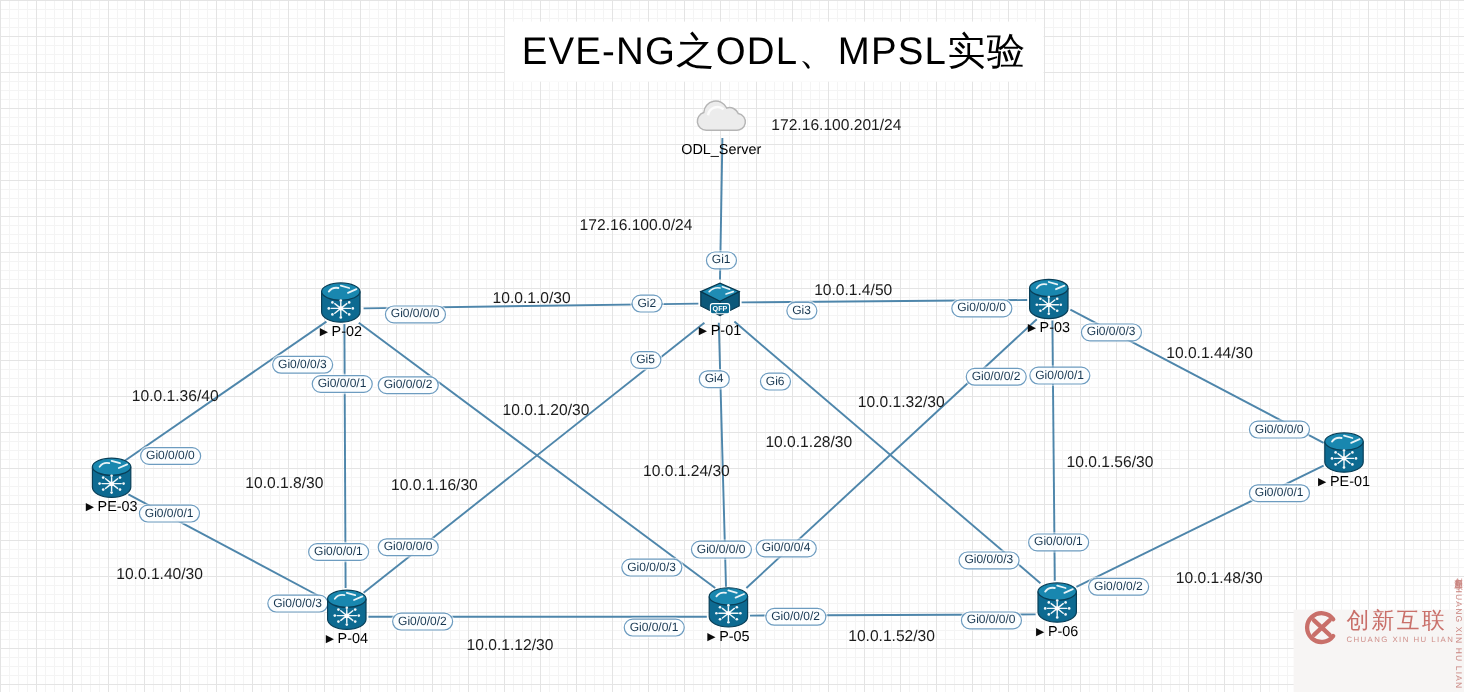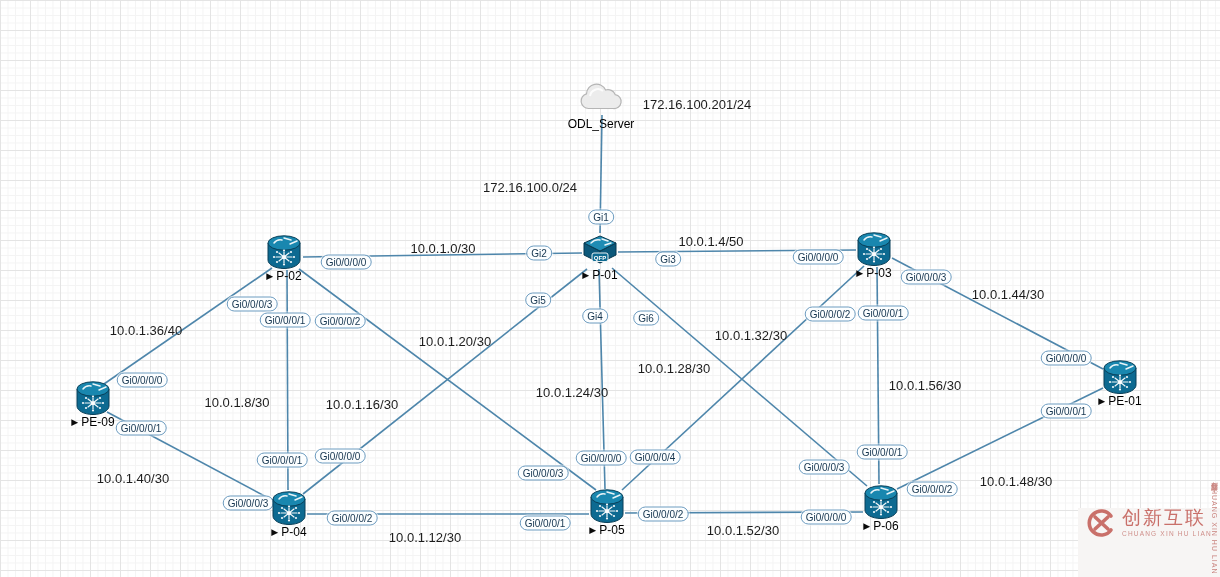--- a/index.html
+++ b/index.html
@@ -282,21 +282,21 @@
               <circle cx="12" cy="18" r="1.1"></circle>
               <circle cx="26" cy="28" r="1.1"></circle>
               <circle cx="12" cy="28" r="1.1"></circle>
               <circle cx="19" cy="30.5" r="1.1"></circle>
               <circle cx="19" cy="16.5" r="1.1"></circle>
             </g>
           </svg>
         </div>
         <div class="node-label">
           <span class="run">▶</span>
-          <span>PE-09</span>
+          <span>PE-03</span>
         </div>
       </div>
       <div class="node" style="left: 1097px; top: 359px;">
         <div class="icon">
           <svg width="38" height="36" viewBox="0 0 38 36">
             <path d="M3 9v17c0 4.7 7.2 8.5 16 8.5s16-3.8 16-8.5V9" fill="#0d6a91" stroke="#093f58" stroke-width="1"></path>
             <ellipse cx="19" cy="9" rx="16" ry="7.2" fill="#1987af" stroke="#093f58" stroke-width="1"></ellipse>
             <g stroke="#fff" stroke-width="1.5" stroke-linecap="round" fill="none" opacity=".9">
               <path d="M9 9q3-4 8-3"></path>
               <path d="M19 4l7 2"></path>
@@ -370,20 +370,21 @@
       <div class="nettext" style="left: 674px; top: 368px; text-align: right;">10.0.1.28/30</div>
       <div class="nettext" style="left: 751px; top: 335px;">10.0.1.32/30</div>
       <div class="nettext" style="left: 1008px; top: 294px;">10.0.1.44/30</div>
       <div class="nettext" style="left: 925px; top: 385px;">10.0.1.56/30</div>
       <div class="nettext" style="left: 133px; top: 478px;">10.0.1.40/30</div>
       <div class="nettext" style="left: 425px; top: 537px;">10.0.1.12/30</div>
       <div class="nettext" style="left: 743px; top: 530px;">10.0.1.52/30</div>
       <div class="nettext" style="left: 1016px; top: 481px;">10.0.1.48/30</div>
     </div>
 
+  <div class="title">EVE-NG之ODL、MPSL实验</div>
 
   <div class="watermark">
     <svg width="30" height="30" viewBox="0 0 30 30">
       <path d="M25 8a12 12 0 1 0 0 14" fill="none" stroke="#c9706a" stroke-width="3.6" stroke-linecap="round"></path>
       <path d="M9 9l13 12M22 9L9 21" fill="none" stroke="#c9706a" stroke-width="3.6" stroke-linecap="round"></path>
     </svg>
     <div class="wm-text">
       <div class="wm-brand">创新互联</div>
       <div class="wm-sub">CHUANG XIN HU LIAN</div>
     </div>

